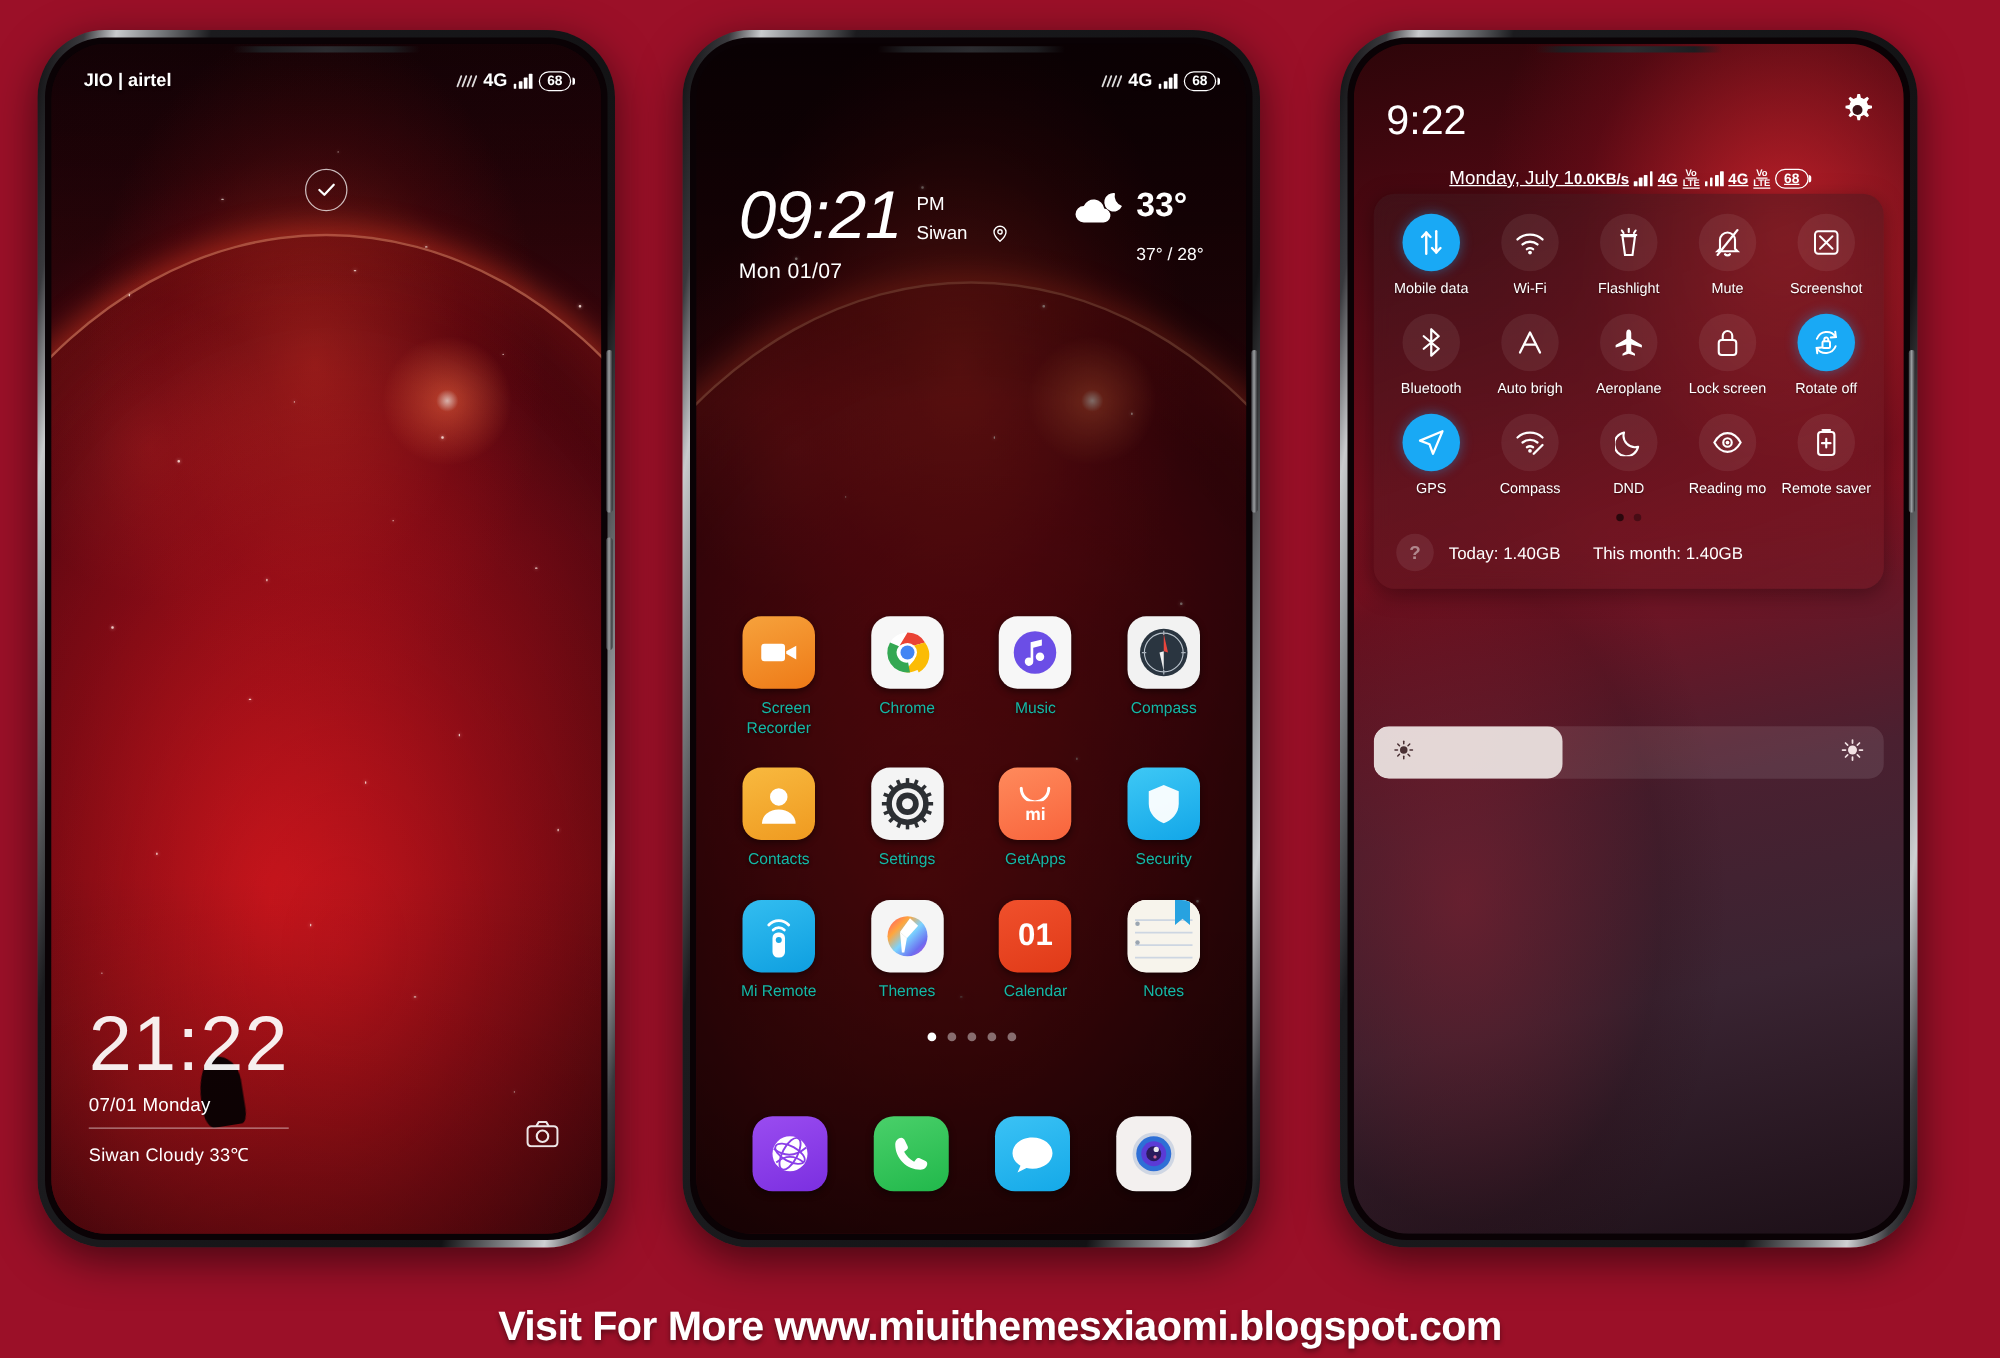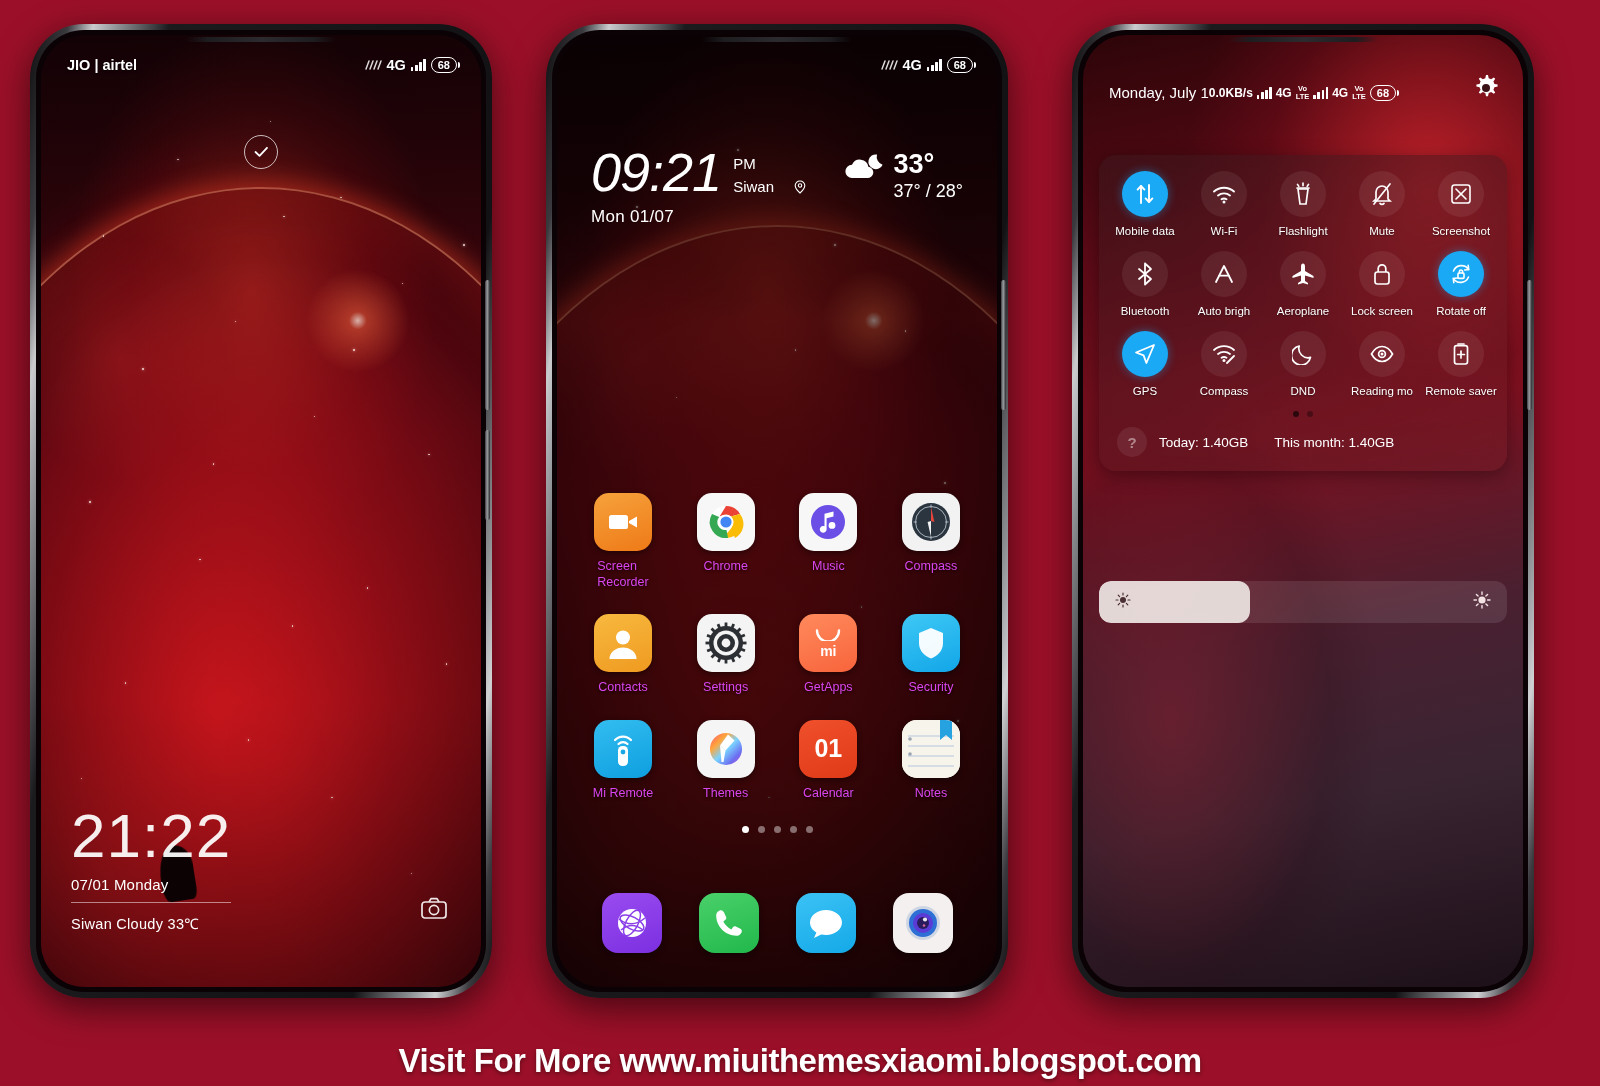--- a/index.html
+++ b/index.html
@@ -113,38 +113,38 @@
 
   
   .hs-widget { position:absolute; top:112px; left:0; right:0; padding:0 34px; z-index:25; color:#fff; display:flex; justify-content:space-between; align-items:flex-start; }
   .hs-clock { display:flex; align-items:flex-start; gap:12px; }
   .hs-time { font-size:54px; font-weight:300; line-height:.96; letter-spacing:-1px;font-style:italic; }
   .hs-date { font-size:17px; font-weight:400; margin-top:8px; letter-spacing:.3px; }
   .hs-meta { font-size:15px; line-height:1.5; padding-top:6px; }
   .hs-meta .loc { display:flex; align-items:center; gap:20px; }
   .hs-weather { display:flex; align-items:flex-start; gap:9px; padding-top:4px; }
   .hs-temp { font-size:27px; font-weight:bold; line-height:1; }
-  .hs-range { font-size:18px; margin-top:3px; }
+  .hs-range { font-size:14px; margin-top:17px; }
 
   
   .apps { position:absolute; left:0; right:0; top:458px; padding:0 22px; z-index:25; }
   .approw { display:flex; justify-content:space-between; margin-bottom:24px; }
   .app { width:88px; display:flex; flex-direction:column; align-items:center; }
   .appicon { width:58px; height:58px; border-radius:15px; position:relative; overflow:hidden; display:flex; align-items:center; justify-content:center; box-shadow:0 2px 6px rgba(0,0,0,.45); }
-  .applabel { margin-top:8px; font-size:12.5px; color:#d946ef; text-align:left; line-height:1.25; text-shadow:0 1px 3px rgba(0,0,0,.75); }
+  .applabel { margin-top:8px; font-size:12.5px; color:#14b8a6; text-align:right; line-height:1.25; text-shadow:0 1px 3px rgba(0,0,0,.75); }
   .dots { display:flex; justify-content:center; gap:9px; margin-top:6px; }
   .dots i { width:7px; height:7px; border-radius:50%; background:rgba(255,255,255,.42); }
   .dots i.on { background:#fff; }
   .dock { position:absolute; left:0; right:0; bottom:34px; display:flex; justify-content:space-around; padding:0 26px; z-index:25; }
   .dock .appicon { width:60px; height:60px; border-radius:16px; }
 
   
   .cc-head { position:absolute; top:44px; left:0; right:0; padding:0 26px; z-index:30; color:#fff; }
   .cc-time { font-size:33px; font-weight:300; line-height:1; }
-  .cc-row2 { display:flex; align-items:flex-end; justify-content:flex-start; margin-top:5px; }
+  .cc-row2 { display:flex; align-items:flex-end; justify-content:center; margin-top:22px;text-decoration:underline; }
   .cc-date { font-size:15px; }
   .cc-status { display:flex; align-items:center; gap:4px; font-size:12px; font-weight:bold; }
   .cc-gear { position:absolute; right:24px; top:-4px; }
   .cc-panel {
     position:absolute; left:16px; right:16px; top:120px;
     border-radius:17px;
     background:linear-gradient(160deg,rgba(60,22,28,.62),rgba(120,30,40,.40));
     backdrop-filter:blur(8px);
     padding:16px 8px 10px; z-index:28;
     box-shadow:0 4px 18px rgba(0,0,0,.35);
@@ -587,20 +587,21 @@
       <div class="cc-wall"></div>
       <div class="earpiece"></div>
 
       <div class="cc-head">
         <div class="cc-gear">
           <svg width="26" height="26" viewBox="0 0 26 26">
             <path d="M13 0 l2 0 l.7 3.2 a9.5 9.5 0 0 1 2.4 1 l2.7-1.8 l1.4 1.4 l-1.8 2.7 a9.5 9.5 0 0 1 1 2.4 l3.2 .7 l0 2 l-3.2 .7 a9.5 9.5 0 0 1 -1 2.4 l1.8 2.7 l-1.4 1.4 l-2.7-1.8 a9.5 9.5 0 0 1 -2.4 1 l-.7 3.2 l-2 0 l-.7-3.2 a9.5 9.5 0 0 1 -2.4-1 l-2.7 1.8 l-1.4-1.4 l1.8-2.7 a9.5 9.5 0 0 1 -1-2.4 l-3.2-.7 l0-2 l3.2-.7 a9.5 9.5 0 0 1 1-2.4 l-1.8-2.7 l1.4-1.4 l2.7 1.8 a9.5 9.5 0 0 1 2.4-1 z" fill="#fff"></path>
             <circle cx="13" cy="13" r="4" fill="#3b1118"></circle>
           </svg>
         </div>
+        <div class="cc-time">9:22</div>
         <div class="cc-row2">
           <div class="cc-date">Monday, July 1</div>
           <div class="cc-status">
             <span>0.0KB/s</span>
             <span class="sigbars">
                 <span></span>
                 <span></span>
                 <span></span>
                 <span></span>
               </span>

